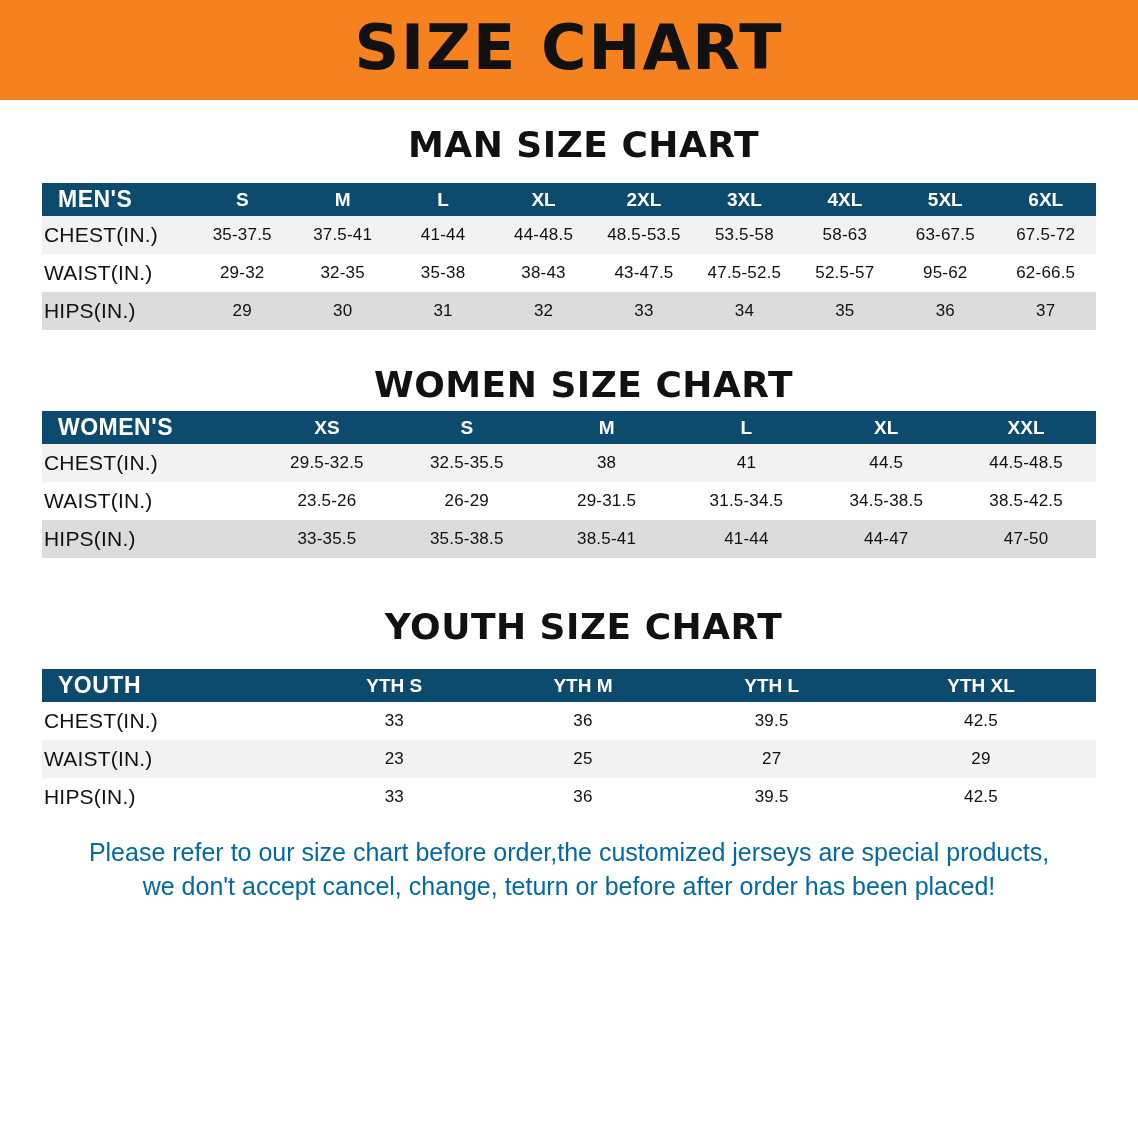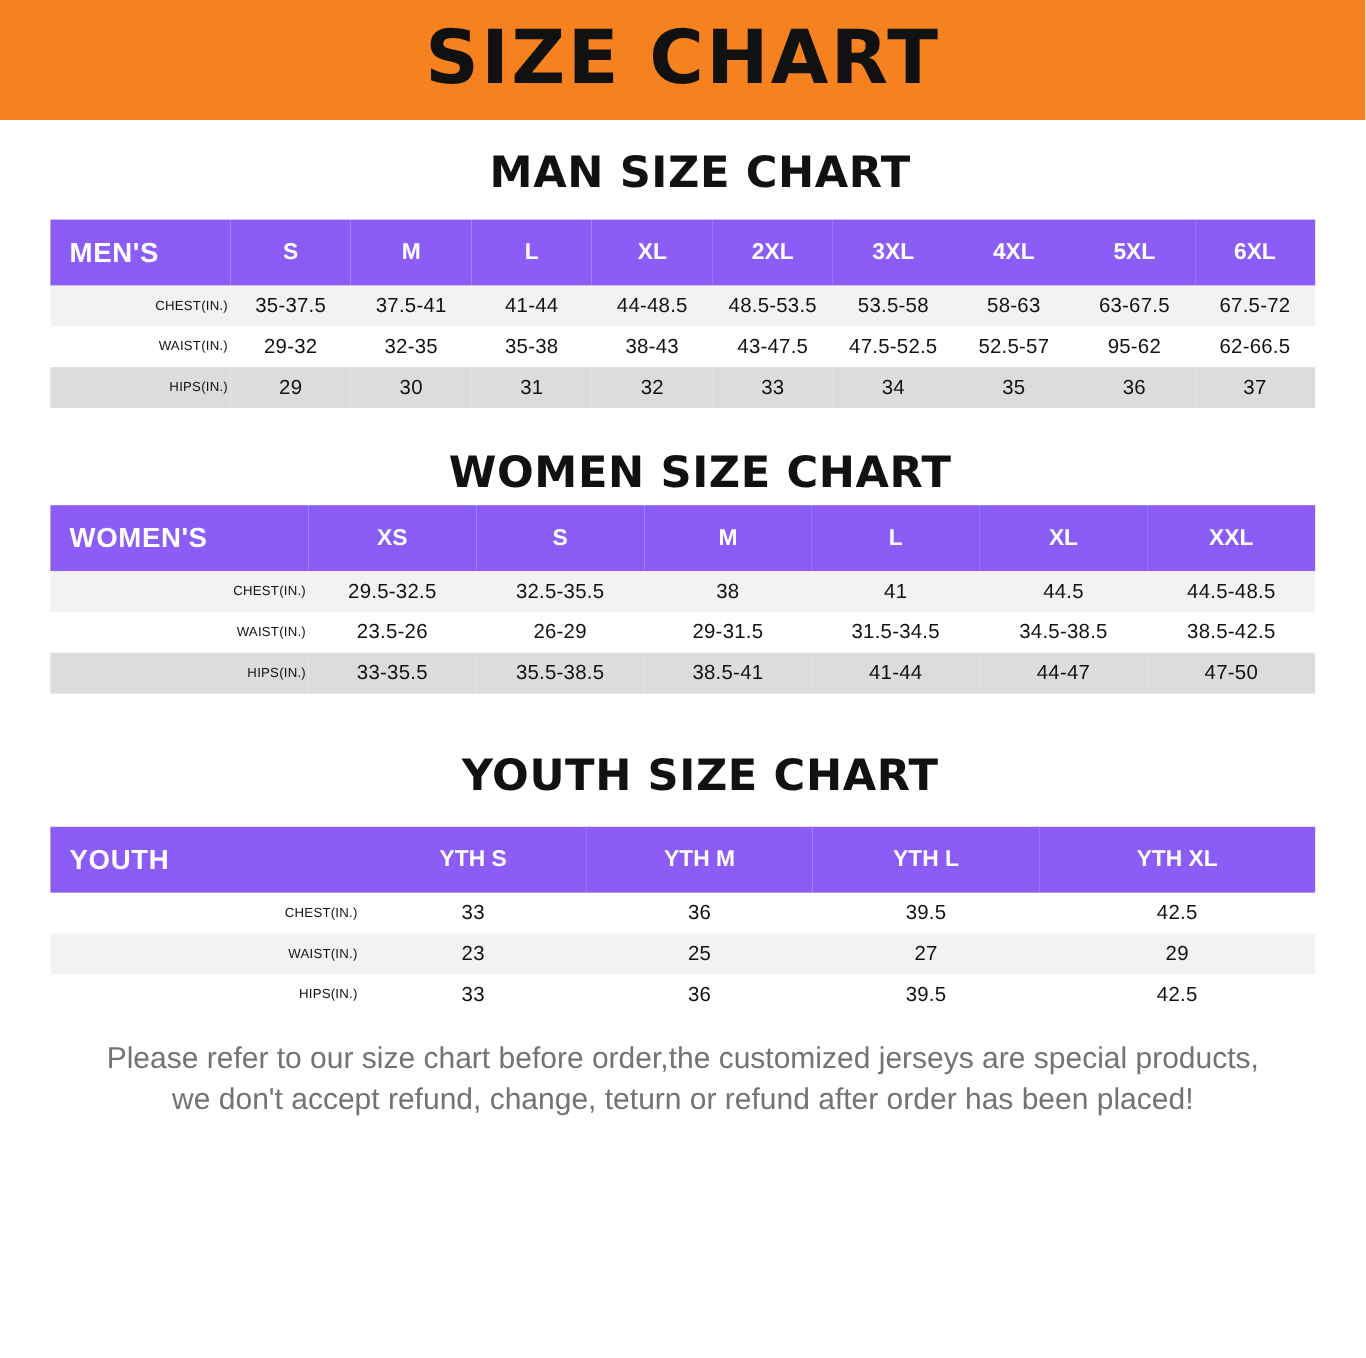--- a/index.html
+++ b/index.html
@@ -51,59 +51,59 @@
     width: 100%;
     border-collapse: collapse;
     table-layout: fixed;
   }
   table.size th, table.size td {
     text-align: center;
     font-family: "Liberation Sans", sans-serif;
     color: #111;
   }
   table.size thead th {
-    background: #8b5cf6;
+    background: #0c4a6e;
     color: #ffffff;
     font-weight: bold;
-    padding: 14px 2px;
+    padding: 3px 2px;
     font-size: 19px;
   }
   table.size thead th.first {
     text-align: left;
     padding-left: 16px;
     font-size: 23px;
     letter-spacing: 0.5px;
   }
   table.size tbody td {
     padding: 7px 2px;
     font-size: 17px;
     letter-spacing: 0.2px;
   }
   table.size tbody td.first {
-    text-align: right;
-    font-size: 11px;
+    text-align: left;
+    font-size: 21px;
   }
   tr.band-dark td { background: #dcdcdc; }
   tr.band-light td { background: #f2f2f2; }
   tr.band-white td { background: #ffffff; }
 
   
   .men col.c0 { width: 150px; }
   
   .women thead th.first { font-size: 24px; }
   
   .youth thead th { font-size: 21px; }
   .youth thead th.first { font-size: 24px; }
   .youth tbody td { font-size: 18px; padding: 13px 2px; }
 
   
   .note {
     margin: 20px 34px 0 34px;
     text-align: center;
-    color: #737373;
+    color: #0369a1;
     font-family: "Liberation Sans", sans-serif;
     font-size: 25px;
     line-height: 1.35;
   }
   .note div { white-space: nowrap; }
 </style>
 </head>
 <body>
 
 <div class="page">
@@ -277,16 +277,16 @@
           <td>36</td>
           <td>39.5</td>
           <td>42.5</td>
         </tr>
       </tbody>
     </table>
   </div>
 
   <div class="note">
     <div>Please refer to our size chart before order,the customized jerseys are special products,</div>
-    <div>we don't accept refund, change, teturn or refund after order has been placed!</div>
+    <div>we don't accept cancel, change, teturn or before after order has been placed!</div>
   </div>
 
 </div>
 
 </body></html>

